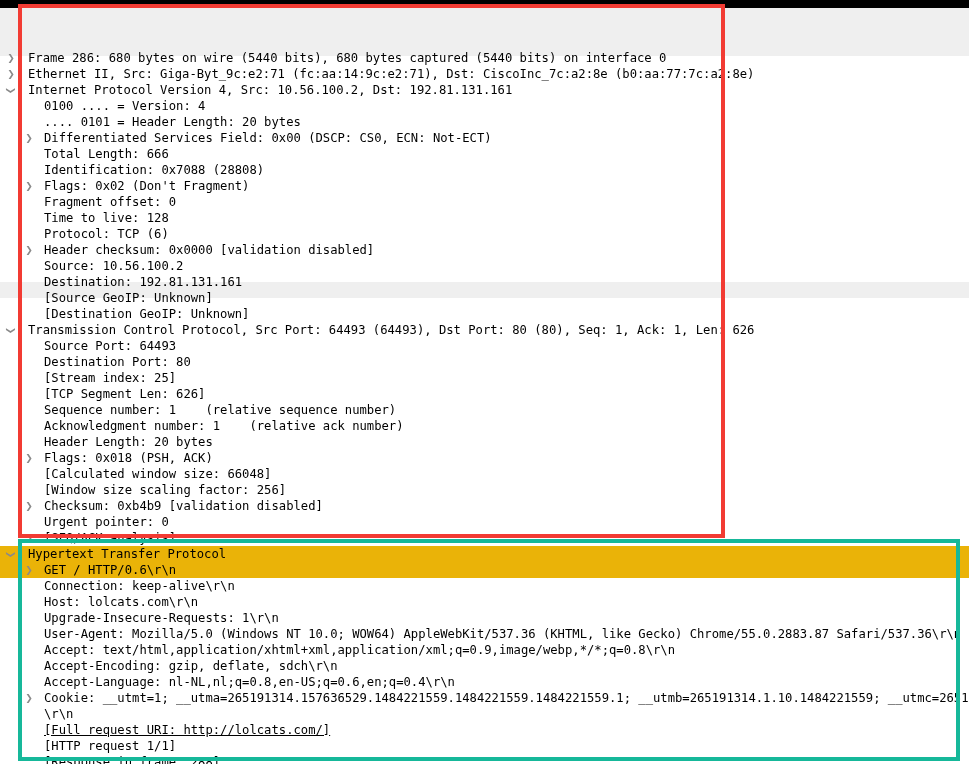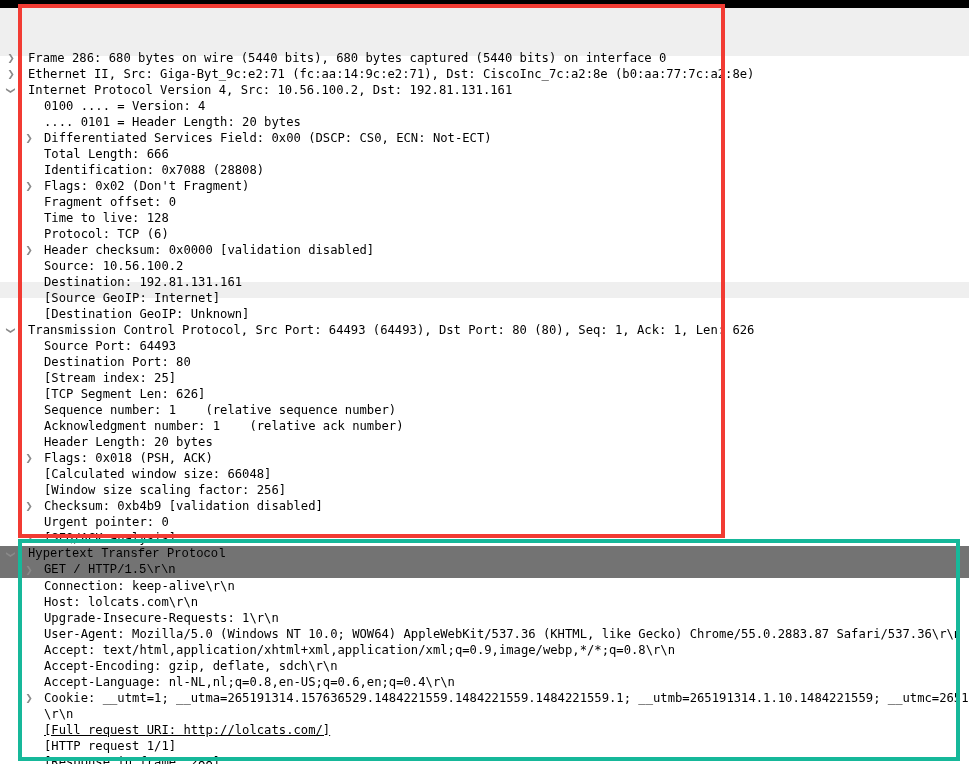--- a/index.html
+++ b/index.html
@@ -79,22 +79,21 @@
 
   
   .lvl0 .twisty { left: 4px; }
   .lvl0 .txt    { padding-left: 28px; }
   .lvl1 .twisty { left: 22px; }
   .lvl1 .txt    { padding-left: 44px; }
 
   .txt { display: block; }
 
   .sel {
-    background: #737373;
-    font-family: Liberation Mono, monospace;
+    background: #eab308;
   }
   .link {
     color: #000000;
     text-decoration: underline;
   }
 
   
   .rect-red {
     position: absolute;
     left: 18px;
@@ -137,38 +136,38 @@
       <div class="row lvl1"><span class="twisty closed"></span><span class="txt">Differentiated Services Field: 0x00 (DSCP: CS0, ECN: Not-ECT)</span></div>
       <div class="row lvl1"><span class="txt">Total Length: 666</span></div>
       <div class="row lvl1"><span class="txt">Identification: 0x7088 (28808)</span></div>
       <div class="row lvl1"><span class="twisty closed"></span><span class="txt">Flags: 0x02 (Don't Fragment)</span></div>
       <div class="row lvl1"><span class="txt">Fragment offset: 0</span></div>
       <div class="row lvl1"><span class="txt">Time to live: 128</span></div>
       <div class="row lvl1"><span class="txt">Protocol: TCP (6)</span></div>
       <div class="row lvl1"><span class="twisty closed"></span><span class="txt">Header checksum: 0x0000 [validation disabled]</span></div>
       <div class="row lvl1"><span class="txt">Source: 10.56.100.2</span></div>
       <div class="row lvl1"><span class="txt">Destination: 192.81.131.161</span></div>
-      <div class="row lvl1"><span class="txt">[Source GeoIP: Internet]</span></div>
+      <div class="row lvl1"><span class="txt">[Source GeoIP: Unknown]</span></div>
       <div class="row lvl1"><span class="txt">[Destination GeoIP: Unknown]</span></div>
       <div class="row lvl0"><span class="twisty open"></span><span class="txt">Transmission Control Protocol, Src Port: 64493 (64493), Dst Port: 80 (80), Seq: 1, Ack: 1, Len: 626</span></div>
       <div class="row lvl1"><span class="txt">Source Port: 64493</span></div>
       <div class="row lvl1"><span class="txt">Destination Port: 80</span></div>
       <div class="row lvl1"><span class="txt">[Stream index: 25]</span></div>
       <div class="row lvl1"><span class="txt">[TCP Segment Len: 626]</span></div>
       <div class="row lvl1"><span class="txt">Sequence number: 1    (relative sequence number)</span></div>
       <div class="row lvl1"><span class="txt">Acknowledgment number: 1    (relative ack number)</span></div>
       <div class="row lvl1"><span class="txt">Header Length: 20 bytes</span></div>
       <div class="row lvl1"><span class="twisty closed"></span><span class="txt">Flags: 0x018 (PSH, ACK)</span></div>
       <div class="row lvl1"><span class="txt">[Calculated window size: 66048]</span></div>
       <div class="row lvl1"><span class="txt">[Window size scaling factor: 256]</span></div>
       <div class="row lvl1"><span class="twisty closed"></span><span class="txt">Checksum: 0xb4b9 [validation disabled]</span></div>
       <div class="row lvl1"><span class="txt">Urgent pointer: 0</span></div>
       <div class="row lvl1"><span class="twisty closed"></span><span class="txt">[SEQ/ACK analysis]</span></div>
       <div class="row lvl0 sel"><span class="twisty open"></span><span class="txt">Hypertext Transfer Protocol</span></div>
-      <div class="row lvl1 sel"><span class="twisty closed"></span><span class="txt">GET / HTTP/1.5\r\n</span></div>
+      <div class="row lvl1 sel"><span class="twisty closed"></span><span class="txt">GET / HTTP/0.6\r\n</span></div>
       <div class="row lvl1"><span class="txt">Connection: keep-alive\r\n</span></div>
       <div class="row lvl1"><span class="txt">Host: lolcats.com\r\n</span></div>
       <div class="row lvl1"><span class="txt">Upgrade-Insecure-Requests: 1\r\n</span></div>
       <div class="row lvl1"><span class="txt">User-Agent: Mozilla/5.0 (Windows NT 10.0; WOW64) AppleWebKit/537.36 (KHTML, like Gecko) Chrome/55.0.2883.87 Safari/537.36\r\n</span></div>
       <div class="row lvl1"><span class="txt">Accept: text/html,application/xhtml+xml,application/xml;q=0.9,image/webp,*/*;q=0.8\r\n</span></div>
       <div class="row lvl1"><span class="txt">Accept-Encoding: gzip, deflate, sdch\r\n</span></div>
       <div class="row lvl1"><span class="txt">Accept-Language: nl-NL,nl;q=0.8,en-US;q=0.6,en;q=0.4\r\n</span></div>
       <div class="row lvl1"><span class="twisty closed"></span><span class="txt">Cookie: __utmt=1; __utma=265191314.157636529.1484221559.1484221559.1484221559.1; __utmb=265191314.1.10.1484221559; __utmc=265191314;</span></div>
       <div class="row lvl1"><span class="txt">\r\n</span></div>
       <div class="row lvl1"><span class="txt link">[Full request URI: http://lolcats.com/]</span></div>

